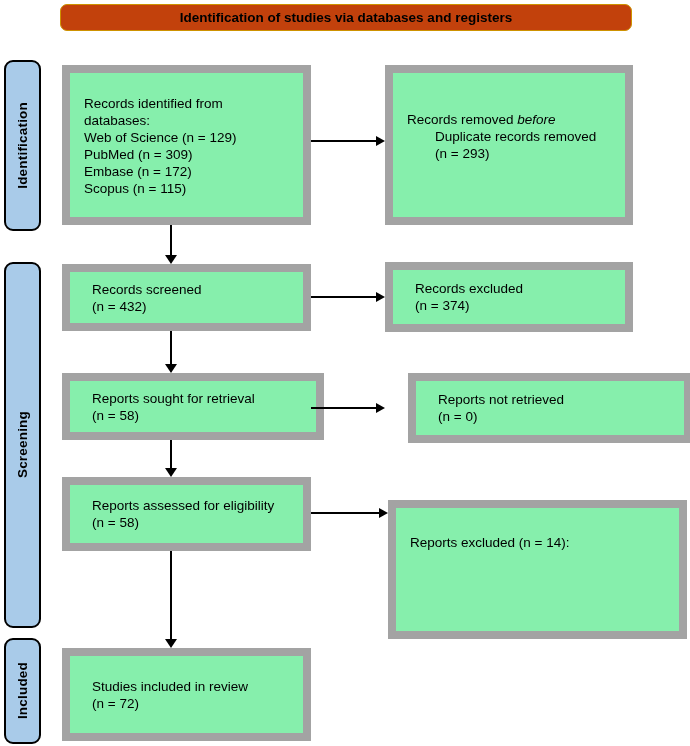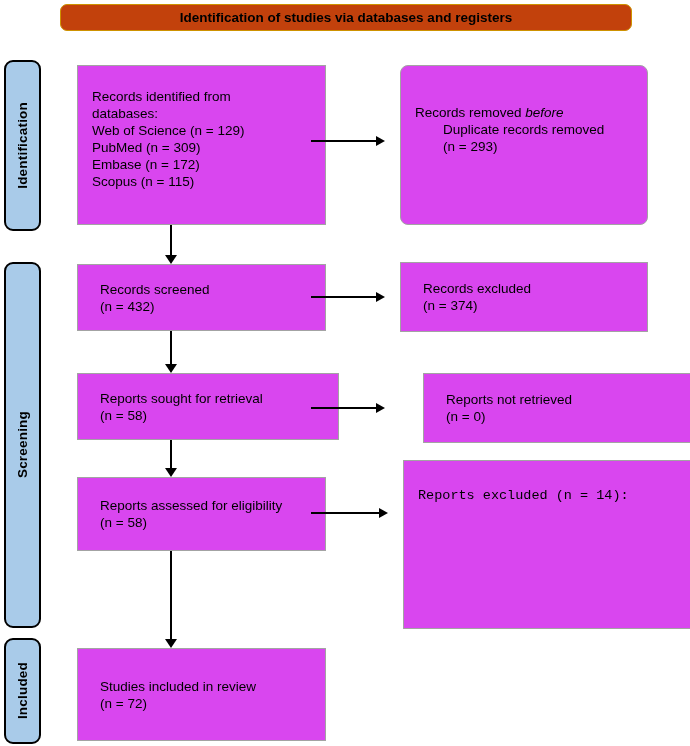--- a/index.html
+++ b/index.html
@@ -31,25 +31,24 @@
   }
   .stage span {
     writing-mode: vertical-rl;
     transform: rotate(180deg);
     font-weight: bold;
     letter-spacing: 0.2px;
     white-space: nowrap;
   }
   .box {
     position: absolute;
-    background: #d946ef;
-    border: 1px solid #a3a3a3;
+    background: #86efac;
+    border: 8px solid #a3a3a3;
     box-sizing: border-box;
     line-height: 17px;
-    margin-left: 15px;
   }
   .multiline { white-space: pre-line; }
   .vcenter {
     display: flex; flex-direction: column; justify-content: center;
     height: 100%; padding: 0 22px; box-sizing: border-box;
   }
   .pad-top { padding: 22px 14px 0 14px; }
   .indent { margin-left: 28px; }
   .varrow { position: absolute; width: 2px; background: #000; }
   .varrow::after {
@@ -85,21 +84,21 @@
 
   <div class="box" style="left:62px; top:65px; width:249px; height:160px;">
     <div class="pad-top multiline">Records identified from
 databases:
 Web of Science (n = 129)
 PubMed (n = 309)
 Embase (n = 172)
 Scopus (n = 115)</div>
   </div>
 
-  <div class="box" style="left:385px; top:65px; width:248px; height:160px;border-radius:8px;">
+  <div class="box" style="left:385px; top:65px; width:248px; height:160px;">
     <div style="padding:38px 14px 0 14px;">
       <div><span>Records removed </span><i>before</i></div>
       <div class="indent multiline">Duplicate records removed
 (n = 293)</div>
     </div>
   </div>
 
   <div class="box" style="left:62px; top:264px; width:249px; height:67px;">
     <div class="vcenter multiline">Records screened
 (n = 432)</div>
@@ -118,21 +117,21 @@
   <div class="box" style="left:408px; top:373px; width:284px; height:70px;">
     <div class="vcenter multiline">Reports not retrieved
 (n = 0)</div>
   </div>
 
   <div class="box" style="left:62px; top:477px; width:249px; height:74px;">
     <div class="vcenter multiline">Reports assessed for eligibility
 (n = 58)</div>
   </div>
 
-  <div class="box" style="left:388px; top:460px; width:299px; height:169px;font-family:Liberation Mono, monospace;">
+  <div class="box" style="left:388px; top:500px; width:299px; height:139px;">
     <div style="padding:26px 12px 0 14px;">
       <div>Reports excluded (n = 14):</div>
     </div>
   </div>
 
   <div class="box" style="left:62px; top:648px; width:249px; height:93px;">
     <div class="vcenter multiline">Studies included in review
 (n = 72)</div>
   </div>
 

